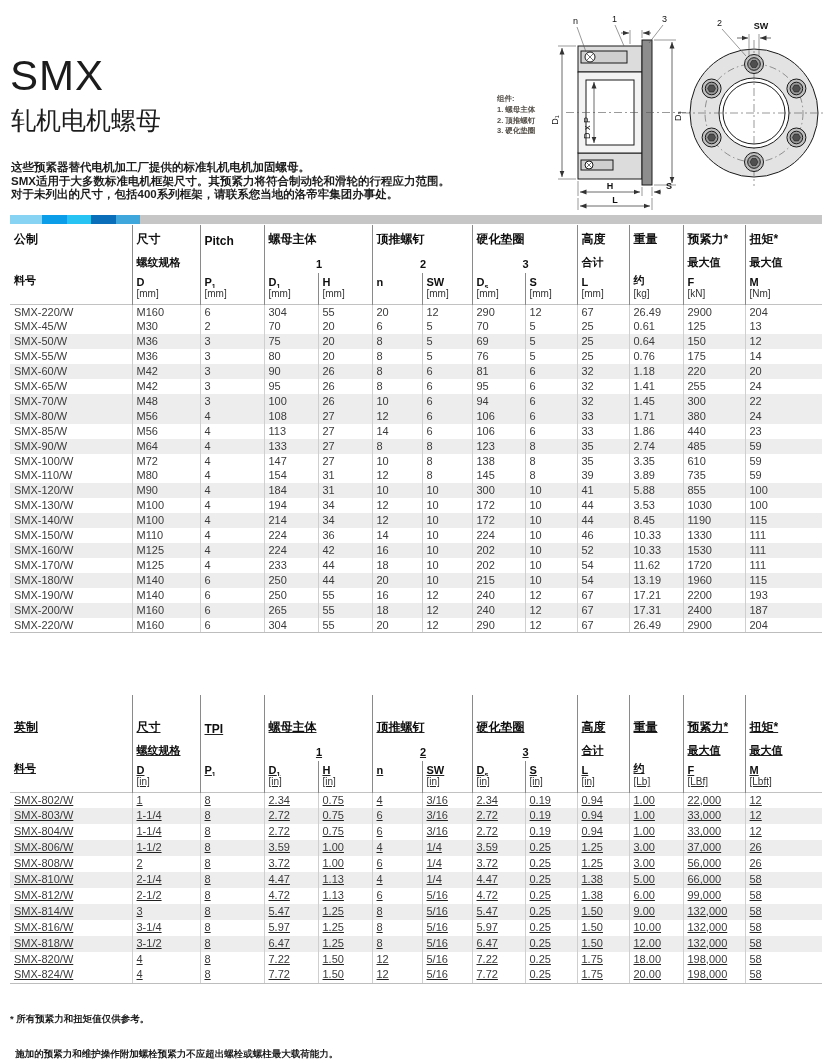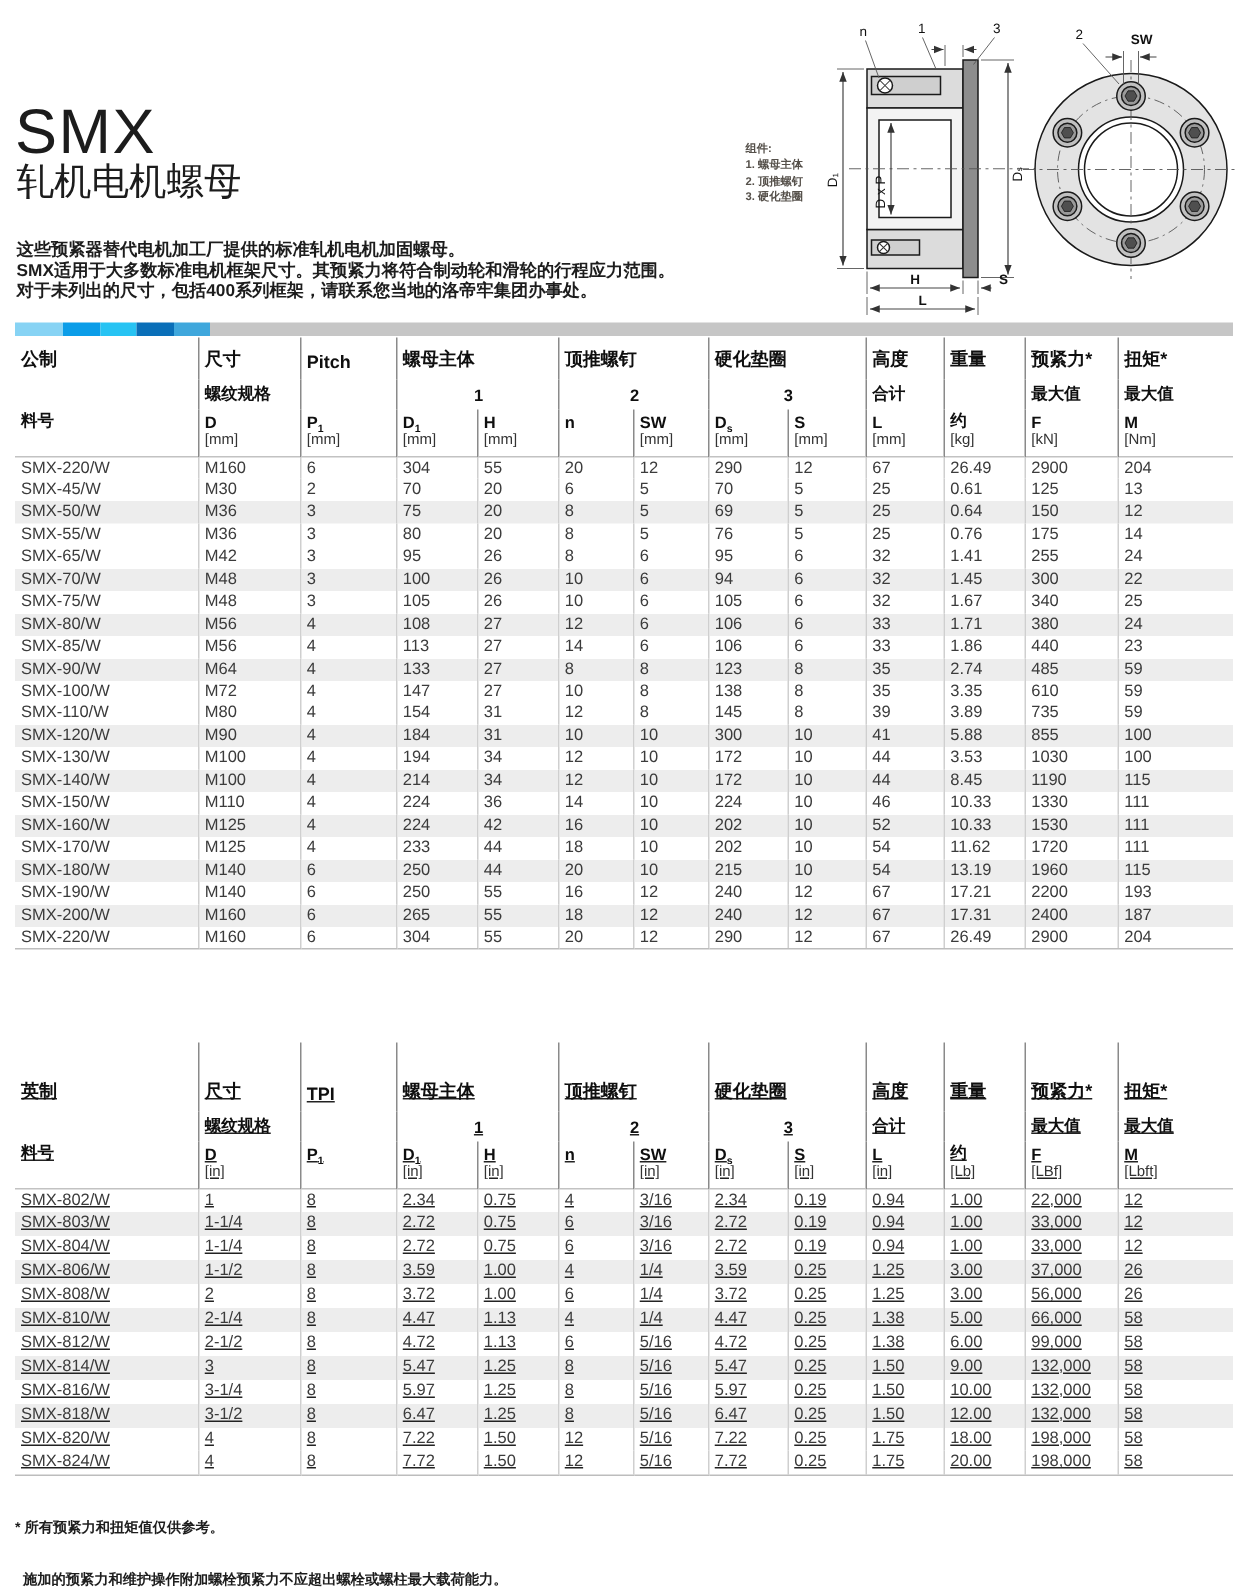--- a/index.html
+++ b/index.html
@@ -1,18 +1,18 @@
 <!DOCTYPE html>
 <html><head>
 <meta charset="utf-8">
 <style>
   html,body{margin:0;padding:0;background:#fff;}
   .page{position:relative;width:830px;height:1064px;background:#fff;overflow:hidden;
         font-family:"Liberation Sans","DejaVu Sans",sans-serif;color:#222;}
-  .brand-title{position:absolute;left:10px;top:64px;font-size:42px;font-weight:400;
+  .brand-title{position:absolute;left:10px;top:52px;font-size:42px;font-weight:400;
         letter-spacing:1px;color:#1c1c1c;}
   .brand-subtitle{position:absolute;left:11px;top:104px;font-size:25px;font-weight:400;color:#1c1c1c;}
   .description{position:absolute;left:11px;top:161px;font-size:11.5px;font-weight:700;
         line-height:13.6px;color:#1d1d1d;}
   .diagram-wrap{position:absolute;left:478px;top:10px;width:350px;height:205px;}
   .legend{position:absolute;left:497px;top:94px;font-size:7.5px;line-height:10.8px;
         color:#55504a;font-weight:700;}
   
   .section{position:absolute;left:10px;width:812px;}
   #metric-section{top:215px;}
@@ -326,20 +326,35 @@
             <td>20</td>
             <td>8</td>
             <td>5</td>
             <td>76</td>
             <td>5</td>
             <td>25</td>
             <td>0.76</td>
             <td>175</td>
             <td>14</td>
           </tr>
+          <tr class="shaded">
+            <td>SMX-60/W</td>
+            <td>M42</td>
+            <td>3</td>
+            <td>90</td>
+            <td>26</td>
+            <td>8</td>
+            <td>6</td>
+            <td>81</td>
+            <td>6</td>
+            <td>32</td>
+            <td>1.18</td>
+            <td>220</td>
+            <td>20</td>
+          </tr>
           <tr>
             <td>SMX-65/W</td>
             <td>M42</td>
             <td>3</td>
             <td>95</td>
             <td>26</td>
             <td>8</td>
             <td>6</td>
             <td>95</td>
             <td>6</td>
@@ -355,35 +370,20 @@
             <td>100</td>
             <td>26</td>
             <td>10</td>
             <td>6</td>
             <td>94</td>
             <td>6</td>
             <td>32</td>
             <td>1.45</td>
             <td>300</td>
             <td>22</td>
-          </tr>
-          <tr>
-            <td>SMX-75/W</td>
-            <td>M48</td>
-            <td>3</td>
-            <td>105</td>
-            <td>26</td>
-            <td>10</td>
-            <td>6</td>
-            <td>105</td>
-            <td>6</td>
-            <td>32</td>
-            <td>1.67</td>
-            <td>340</td>
-            <td>25</td>
           </tr>
           <tr class="shaded">
             <td>SMX-80/W</td>
             <td>M56</td>
             <td>4</td>
             <td>108</td>
             <td>27</td>
             <td>12</td>
             <td>6</td>
             <td>106</td>

